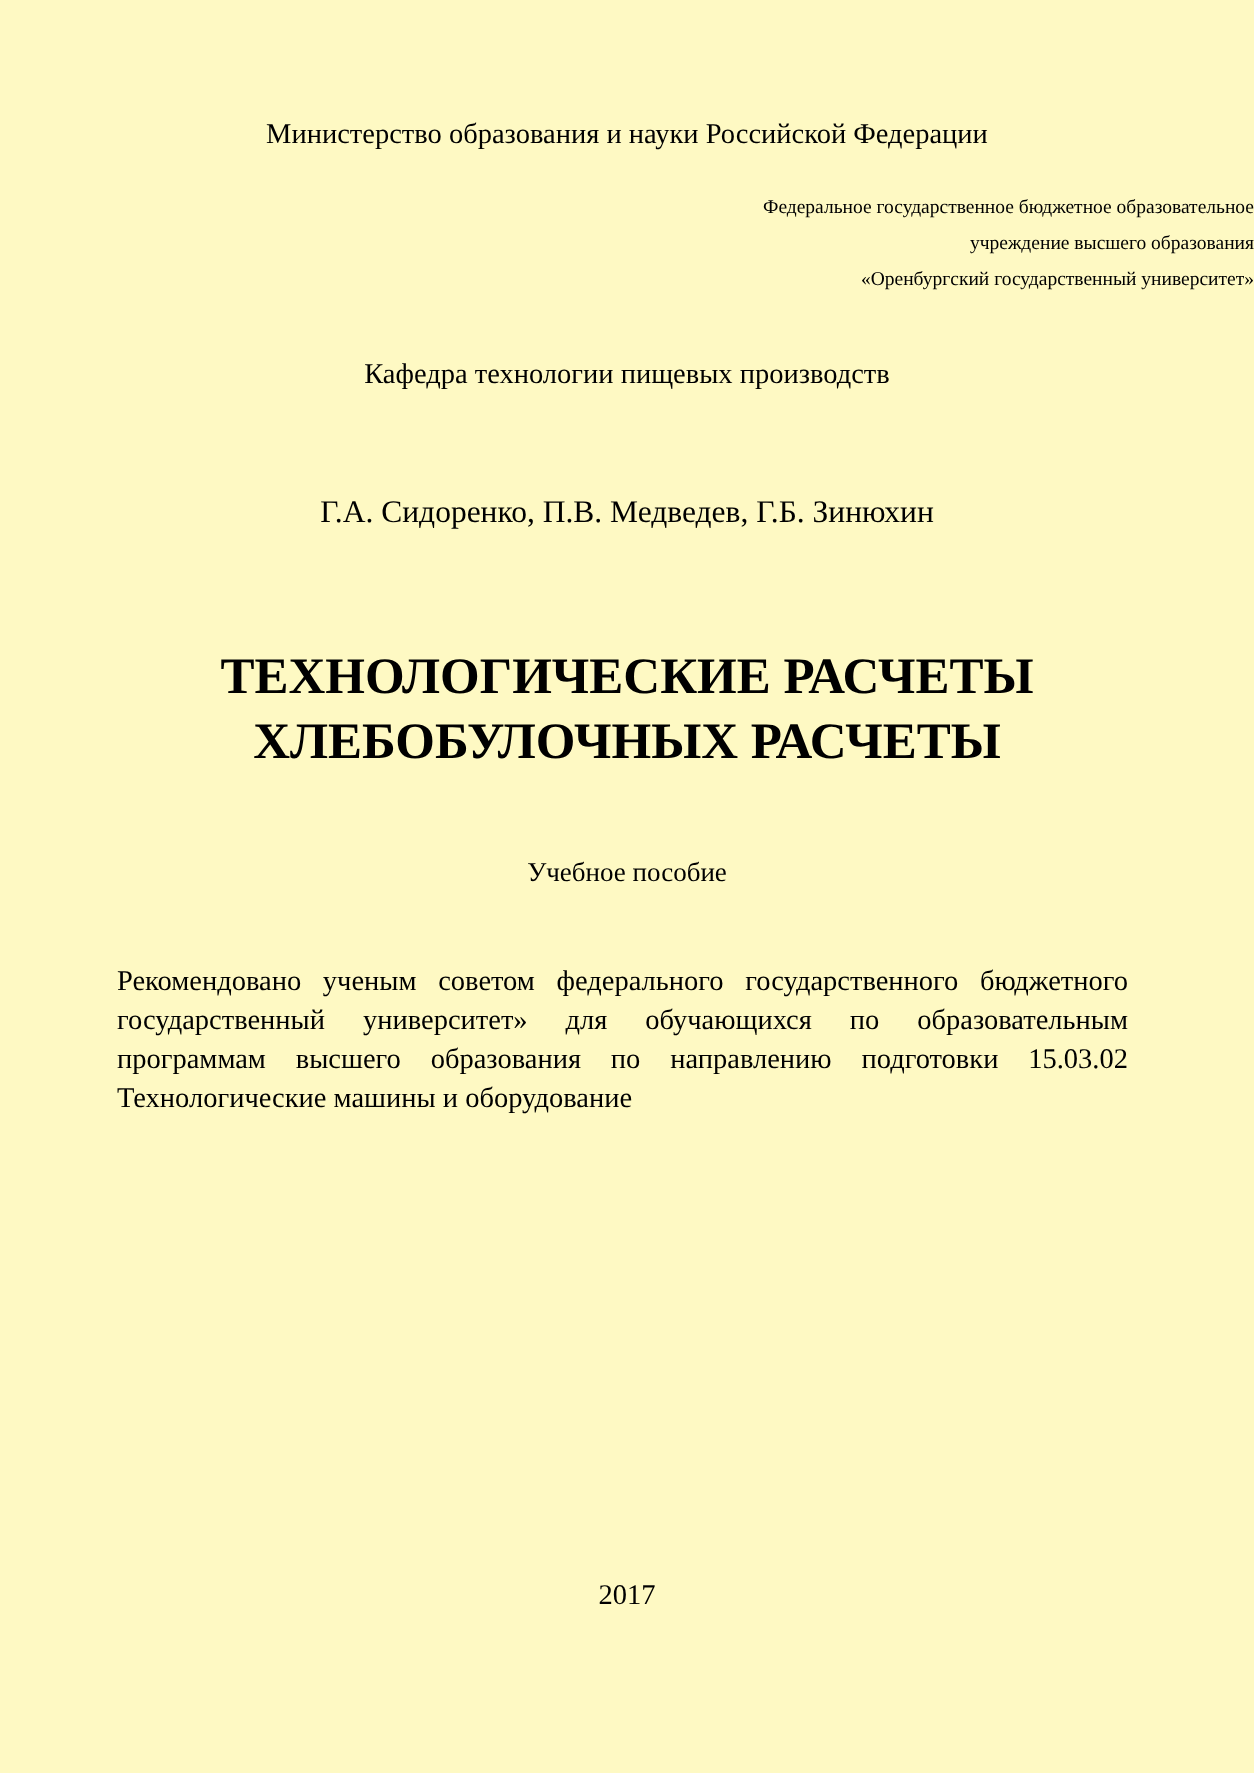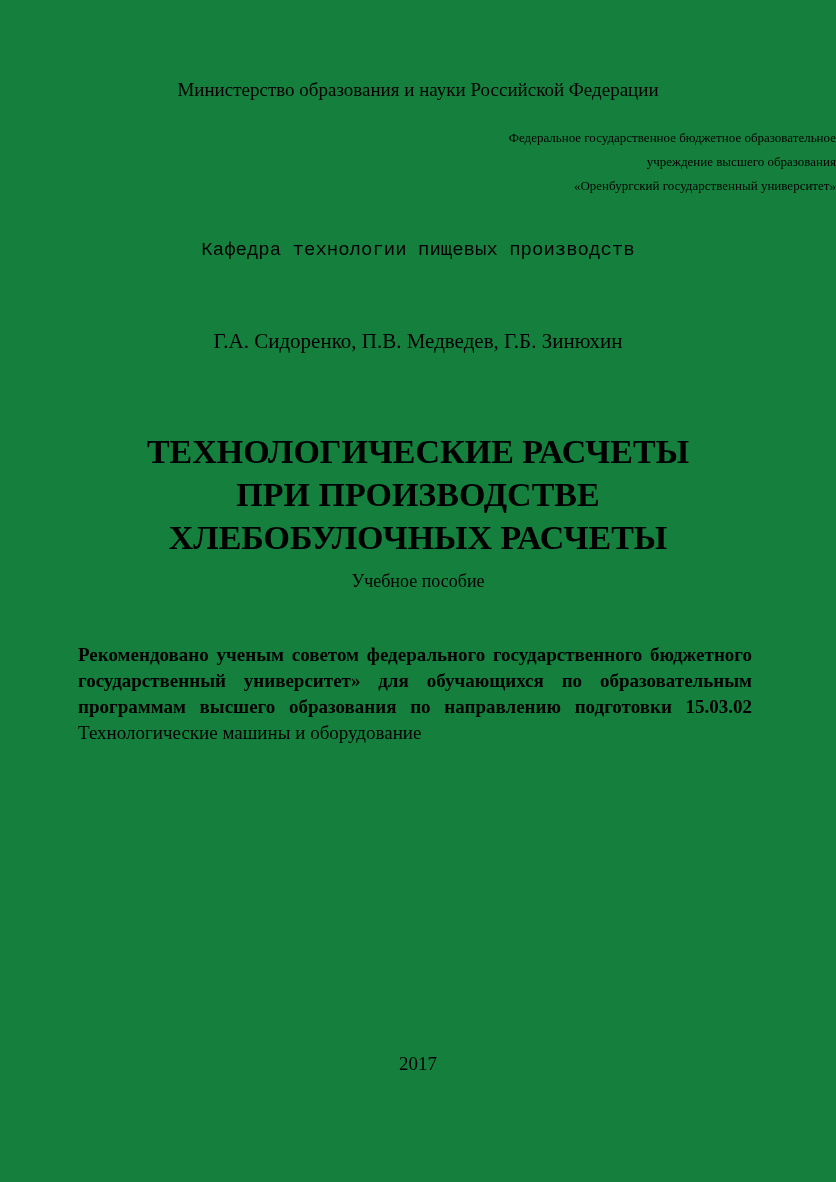--- a/index.html
+++ b/index.html
@@ -6,21 +6,21 @@
   html, body {
     margin: 0;
     padding: 0;
     background: #ffffff;
   }
   .page {
     position: relative;
     width: 836px;
     height: 1182px;
     margin: 0 auto;
-    background: #15803d;
+    background: #fef9c3;
     color: #000000;
     font-family: "Liberation Serif", "DejaVu Serif", serif;
     overflow: hidden;
   }
   .centered {
     position: absolute;
     left: 0;
     right: 0;
     text-align: center;
   }
@@ -32,21 +32,20 @@
   .institution {
     top: 126px;
     font-size: 13px;
     line-height: 24px;
     text-align: right;
   }
   .department {
     top: 238px;
     font-size: 19px;
     line-height: 24px;
-    font-family: Liberation Mono, monospace;
   }
   .authors {
     top: 328px;
     font-size: 21px;
     line-height: 26px;
   }
   .main-title {
     top: 430px;
     font-size: 34px;
     line-height: 43px;
@@ -62,21 +61,20 @@
     top: 642px;
     left: 78px;
     right: 84px;
     font-size: 19px;
     line-height: 26px;
   }
   .recommendation .jline {
     text-align: justify;
     text-align-last: justify;
     white-space: nowrap;
-    font-weight: bold;
   }
   .recommendation .jline-last {
     text-align: center;
     text-align-last: left;
     white-space: nowrap;
   }
   .city {
     top: 1018px;
     font-size: 19px;
     line-height: 24px;
@@ -99,21 +97,20 @@
     <div>учреждение высшего образования</div>
     <div>«Оренбургский государственный университет»</div>
   </div>
 
   <div class="centered department">Кафедра технологии пищевых производств</div>
 
   <div class="centered authors">Г.А. Сидоренко, П.В. Медведев, Г.Б. Зинюхин</div>
 
   <div class="centered main-title">
     <div>ТЕХНОЛОГИЧЕСКИЕ РАСЧЕТЫ</div>
-    <div>ПРИ ПРОИЗВОДСТВЕ</div>
     <div>ХЛЕБОБУЛОЧНЫХ РАСЧЕТЫ</div>
   </div>
 
   <div class="centered subtitle">Учебное пособие</div>
 
   <div class="recommendation">
     <div class="jline">Рекомендовано ученым советом федерального государственного бюджетного</div>
     <div class="jline">государственный университет» для обучающихся по образовательным</div>
     <div class="jline">программам высшего образования по направлению подготовки 15.03.02</div>
     <div class="jline-last">Технологические машины и оборудование</div>

